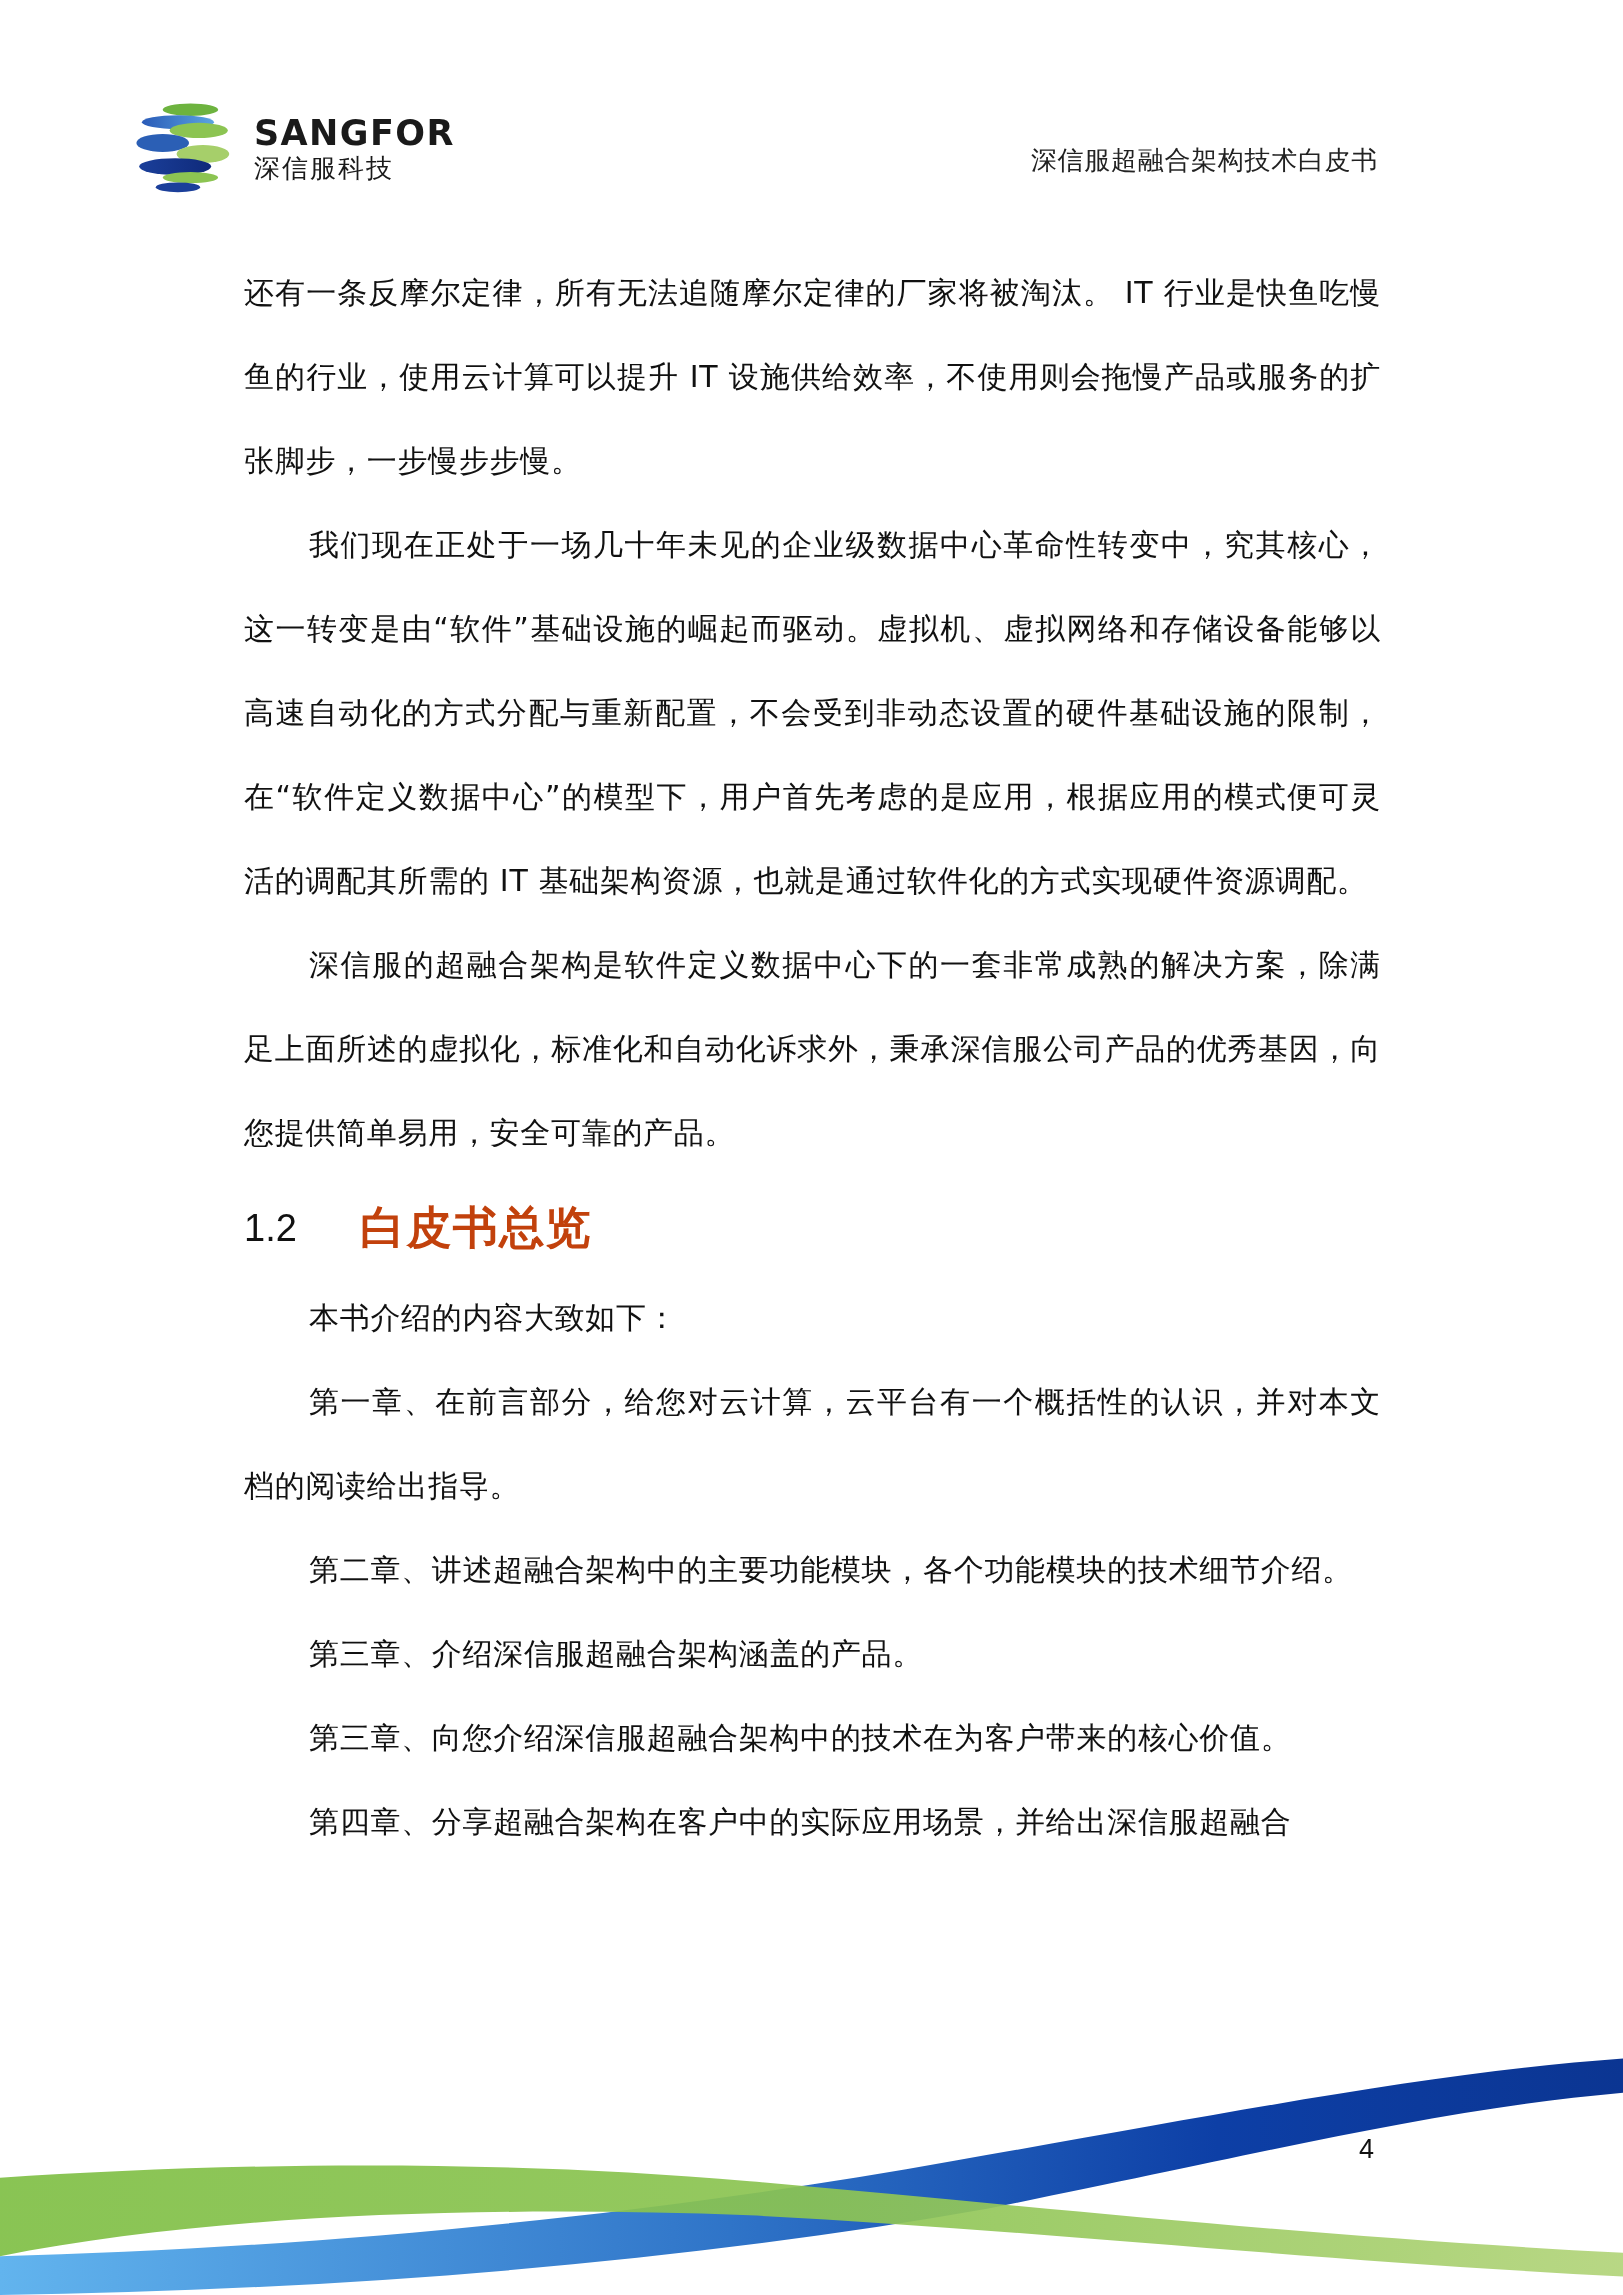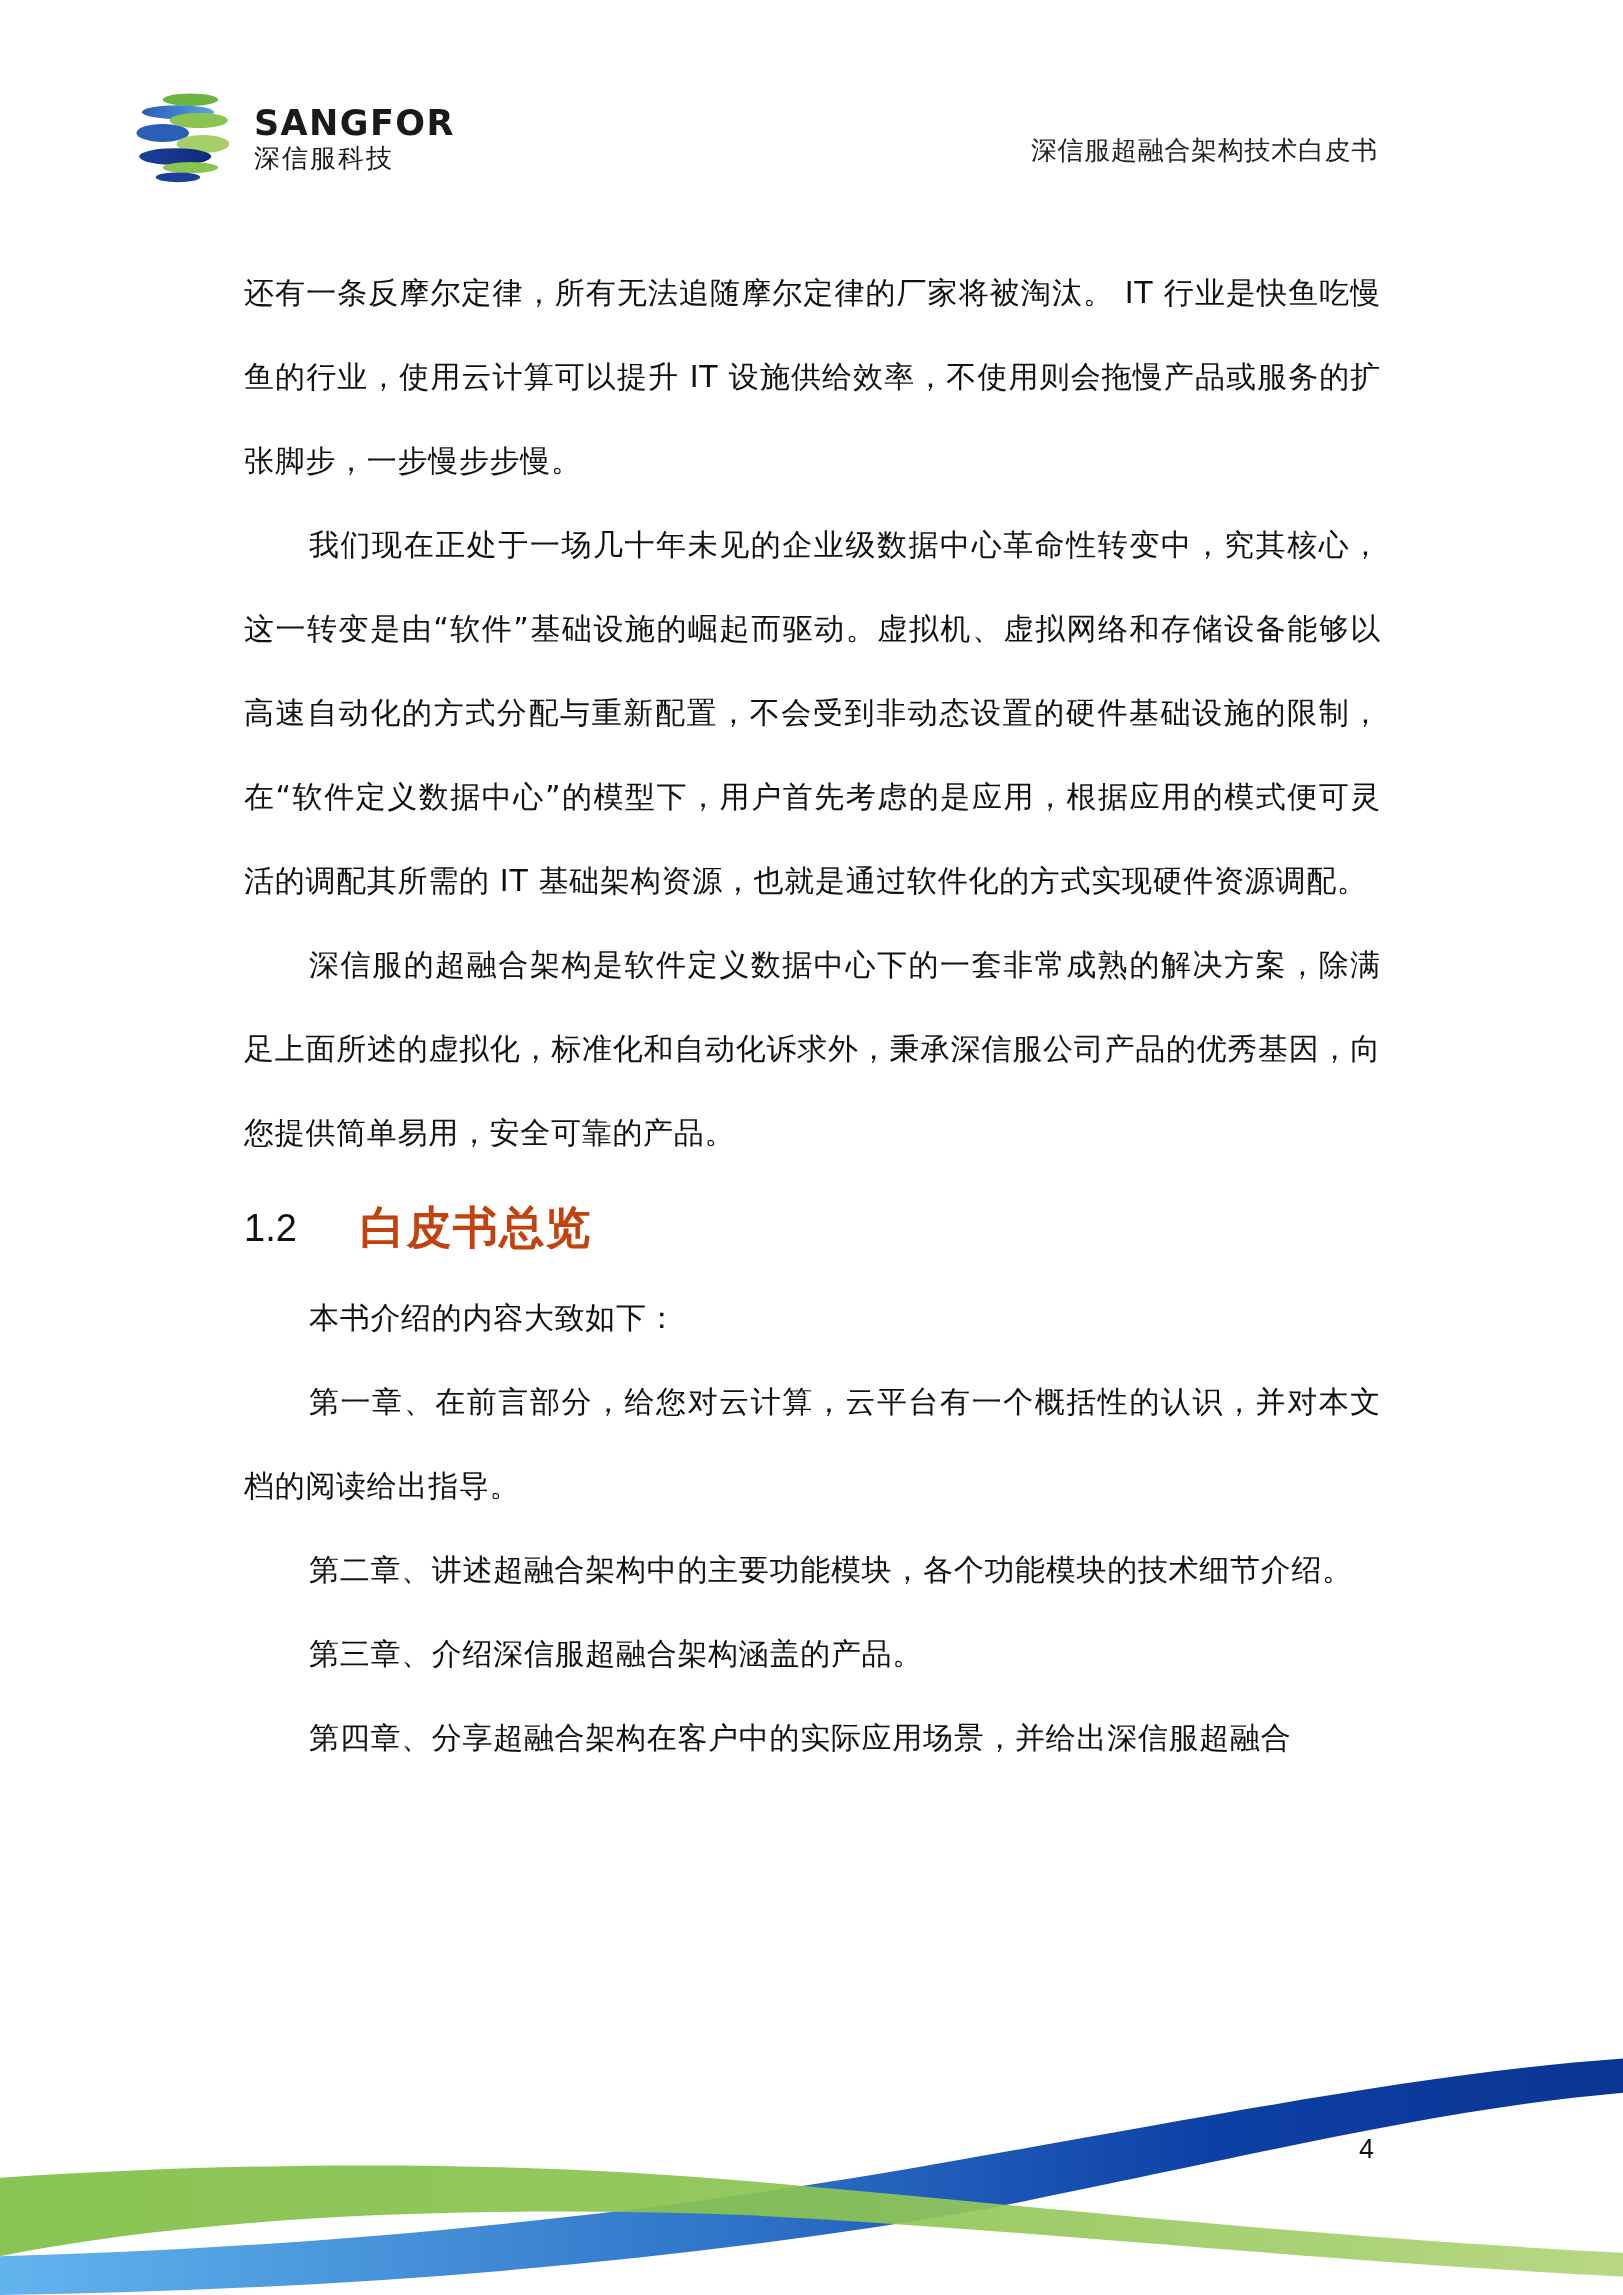--- a/index.html
+++ b/index.html
@@ -5,21 +5,21 @@
     html, body { margin: 0; padding: 0; background: #ffffff; }
     body {
       width: 1623px;
       height: 2295px;
       position: relative;
       overflow: hidden;
       font-family: "DejaVu Sans", "Liberation Sans", sans-serif;
       color: #111;
     }
     .page-header {
-      position: absolute; left: 0; top: 0; width: 1623px; height: 198px;
+      position: absolute; left: 0; top: 10px; width: 1623px; height: 198px;
     }
     .logo {
       position: absolute; left: 135px; top: 87px; width: 307px; height: 102px;
       display: flex; align-items: center;
     }
     .logo-globe { width: 97px; height: 97px; flex: none; }
     .logo-text { margin-left: 22px; display: flex; flex-direction: column; }
     .logo-brand {
       font-family: "DejaVu Sans", sans-serif; font-weight: bold;
       font-size: 35px; letter-spacing: 1.4px; color: #1a1a1a; line-height: 40px;
@@ -99,20 +99,21 @@
 
   <div class="heading">
     <span class="heading-num">1.2</span>
     <span class="heading-title">白皮书总览</span>
   </div>
 
   <p class="para indent">本书介绍的内容大致如下：</p>
   <p class="para indent">第一章、在前言部分，给您对云计算，云平台有一个概括性的认识，并对本文档的阅读给出指导。</p>
   <p class="para indent">第二章、讲述超融合架构中的主要功能模块，各个功能模块的技术细节介绍。</p>
   <p class="para indent">第三章、介绍深信服超融合架构涵盖的产品。</p>
+  <p class="para indent">第三章、向您介绍深信服超融合架构中的技术在为客户带来的核心价值。</p>
   <p class="para indent">第四章、分享超融合架构在客户中的实际应用场景，并给出深信服超融合</p>
 </div>
 
 <svg class="footer-swoosh" viewBox="0 0 2381 367" preserveAspectRatio="none">
   <defs>
     <linearGradient id="blueband" x1="0" x2="1">
       <stop offset="0" stop-color="#62b4ee"></stop>
       <stop offset="0.45" stop-color="#2f74c8"></stop>
       <stop offset="0.75" stop-color="#0d3fa6"></stop>
       <stop offset="1" stop-color="#0b3592"></stop>

